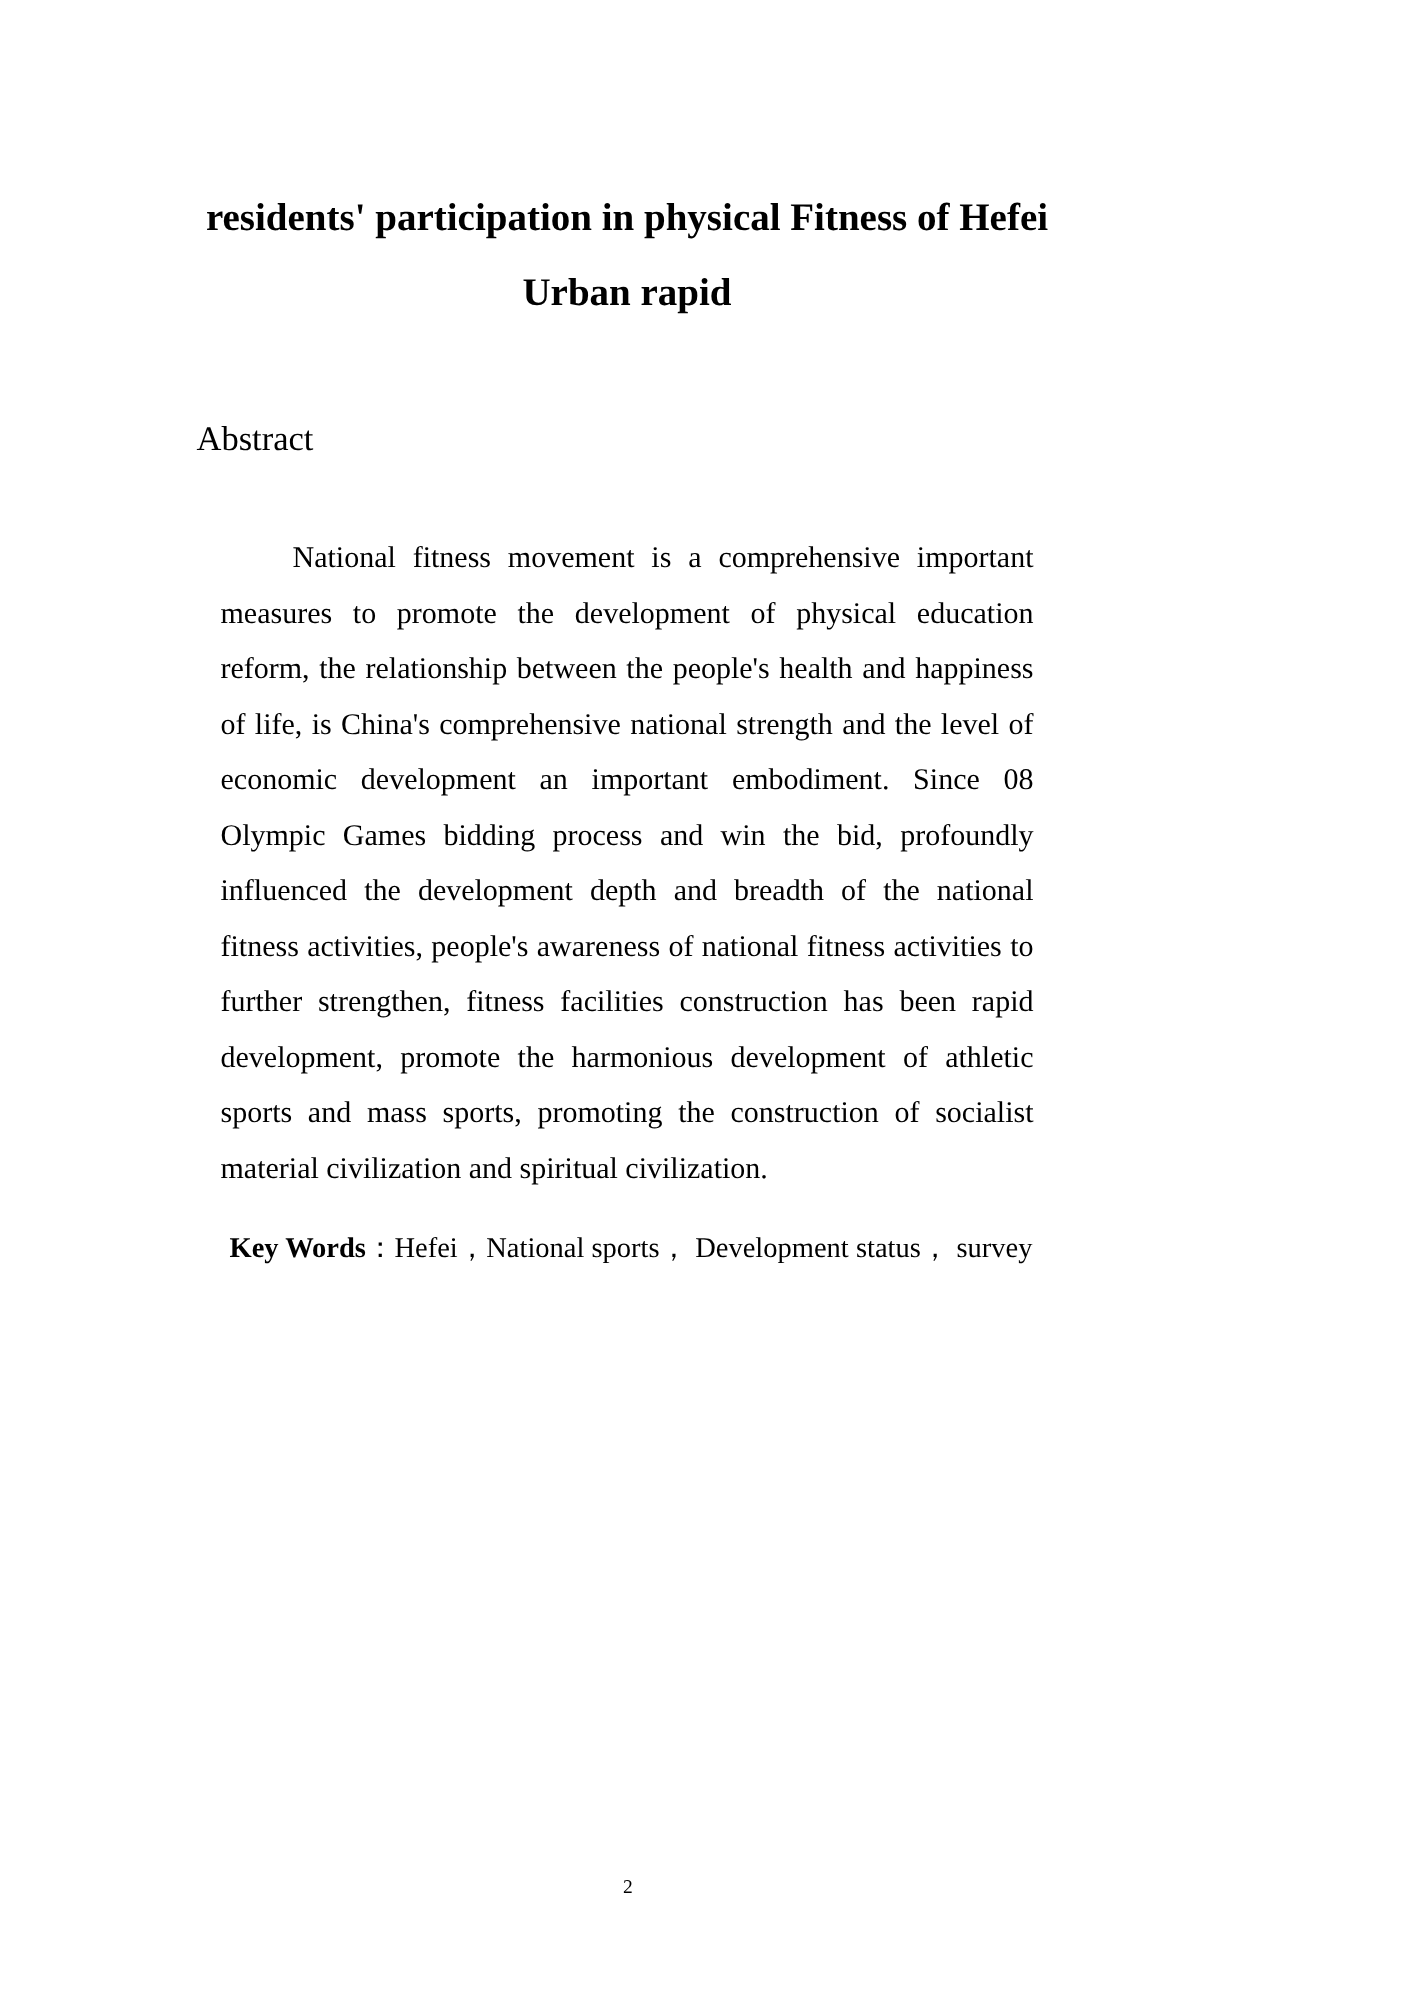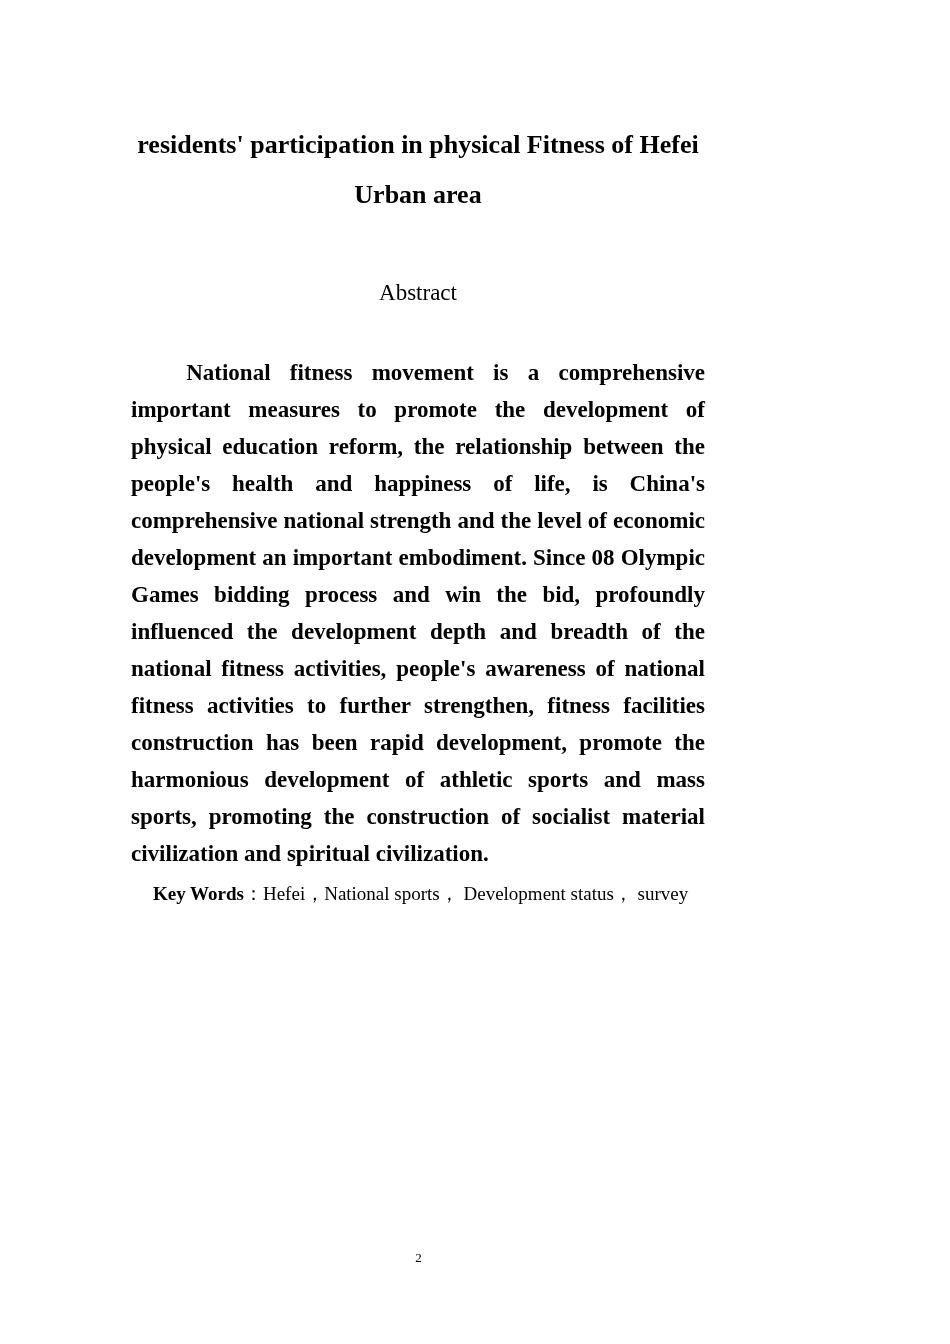--- a/index.html
+++ b/index.html
@@ -24,31 +24,30 @@
     font-size: 26px;
     font-weight: bold;
     text-align: center;
     line-height: 50px;
   }
   .abstract-heading {
     margin: 0;
     margin-top: 58px;
     font-size: 23px;
     font-weight: normal;
-    text-align: center;
+    text-align: left;
     line-height: 30px;
   }
   .abstract-paragraph {
-    margin: 0;
+    margin: 16px;
     margin-top: 46px;
-    font-size: 23px;
+    font-size: 20px;
     line-height: 37px;
     text-align: justify;
     text-indent: 2.4em;
-    font-weight: bold;
   }
   .keywords-line {
     margin: 0;
     margin-top: 3px;
     font-size: 19px;
     line-height: 37px;
     padding-left: 22px;
   }
   .keywords-label {
     font-weight: bold;
@@ -64,21 +63,21 @@
     line-height: 16px;
   }
 </style>
 </head>
 <body>
 
 <div class="page">
 
   <h1 class="paper-title">
     <span>residents' participation in physical Fitness of Hefei</span><br>
-    <span>Urban area</span>
+    <span>Urban rapid</span>
   </h1>
 
   <h2 class="abstract-heading">Abstract</h2>
 
   <p class="abstract-paragraph">National fitness movement is a comprehensive important measures to promote the development of physical education reform, the relationship between the people's health and happiness of life, is China's comprehensive national strength and the level of economic development an important embodiment. Since 08 Olympic Games bidding process and win the bid, profoundly influenced the development depth and breadth of the national fitness activities, people's awareness of national fitness activities to further strengthen, fitness facilities construction has been rapid development, promote the harmonious development of athletic sports and mass sports, promoting the construction of socialist material civilization and spiritual civilization.</p>
 
   <p class="keywords-line">
     <span class="keywords-label">Key Words</span><span>：Hefei，National sports， Development status， survey</span>
   </p>
 

